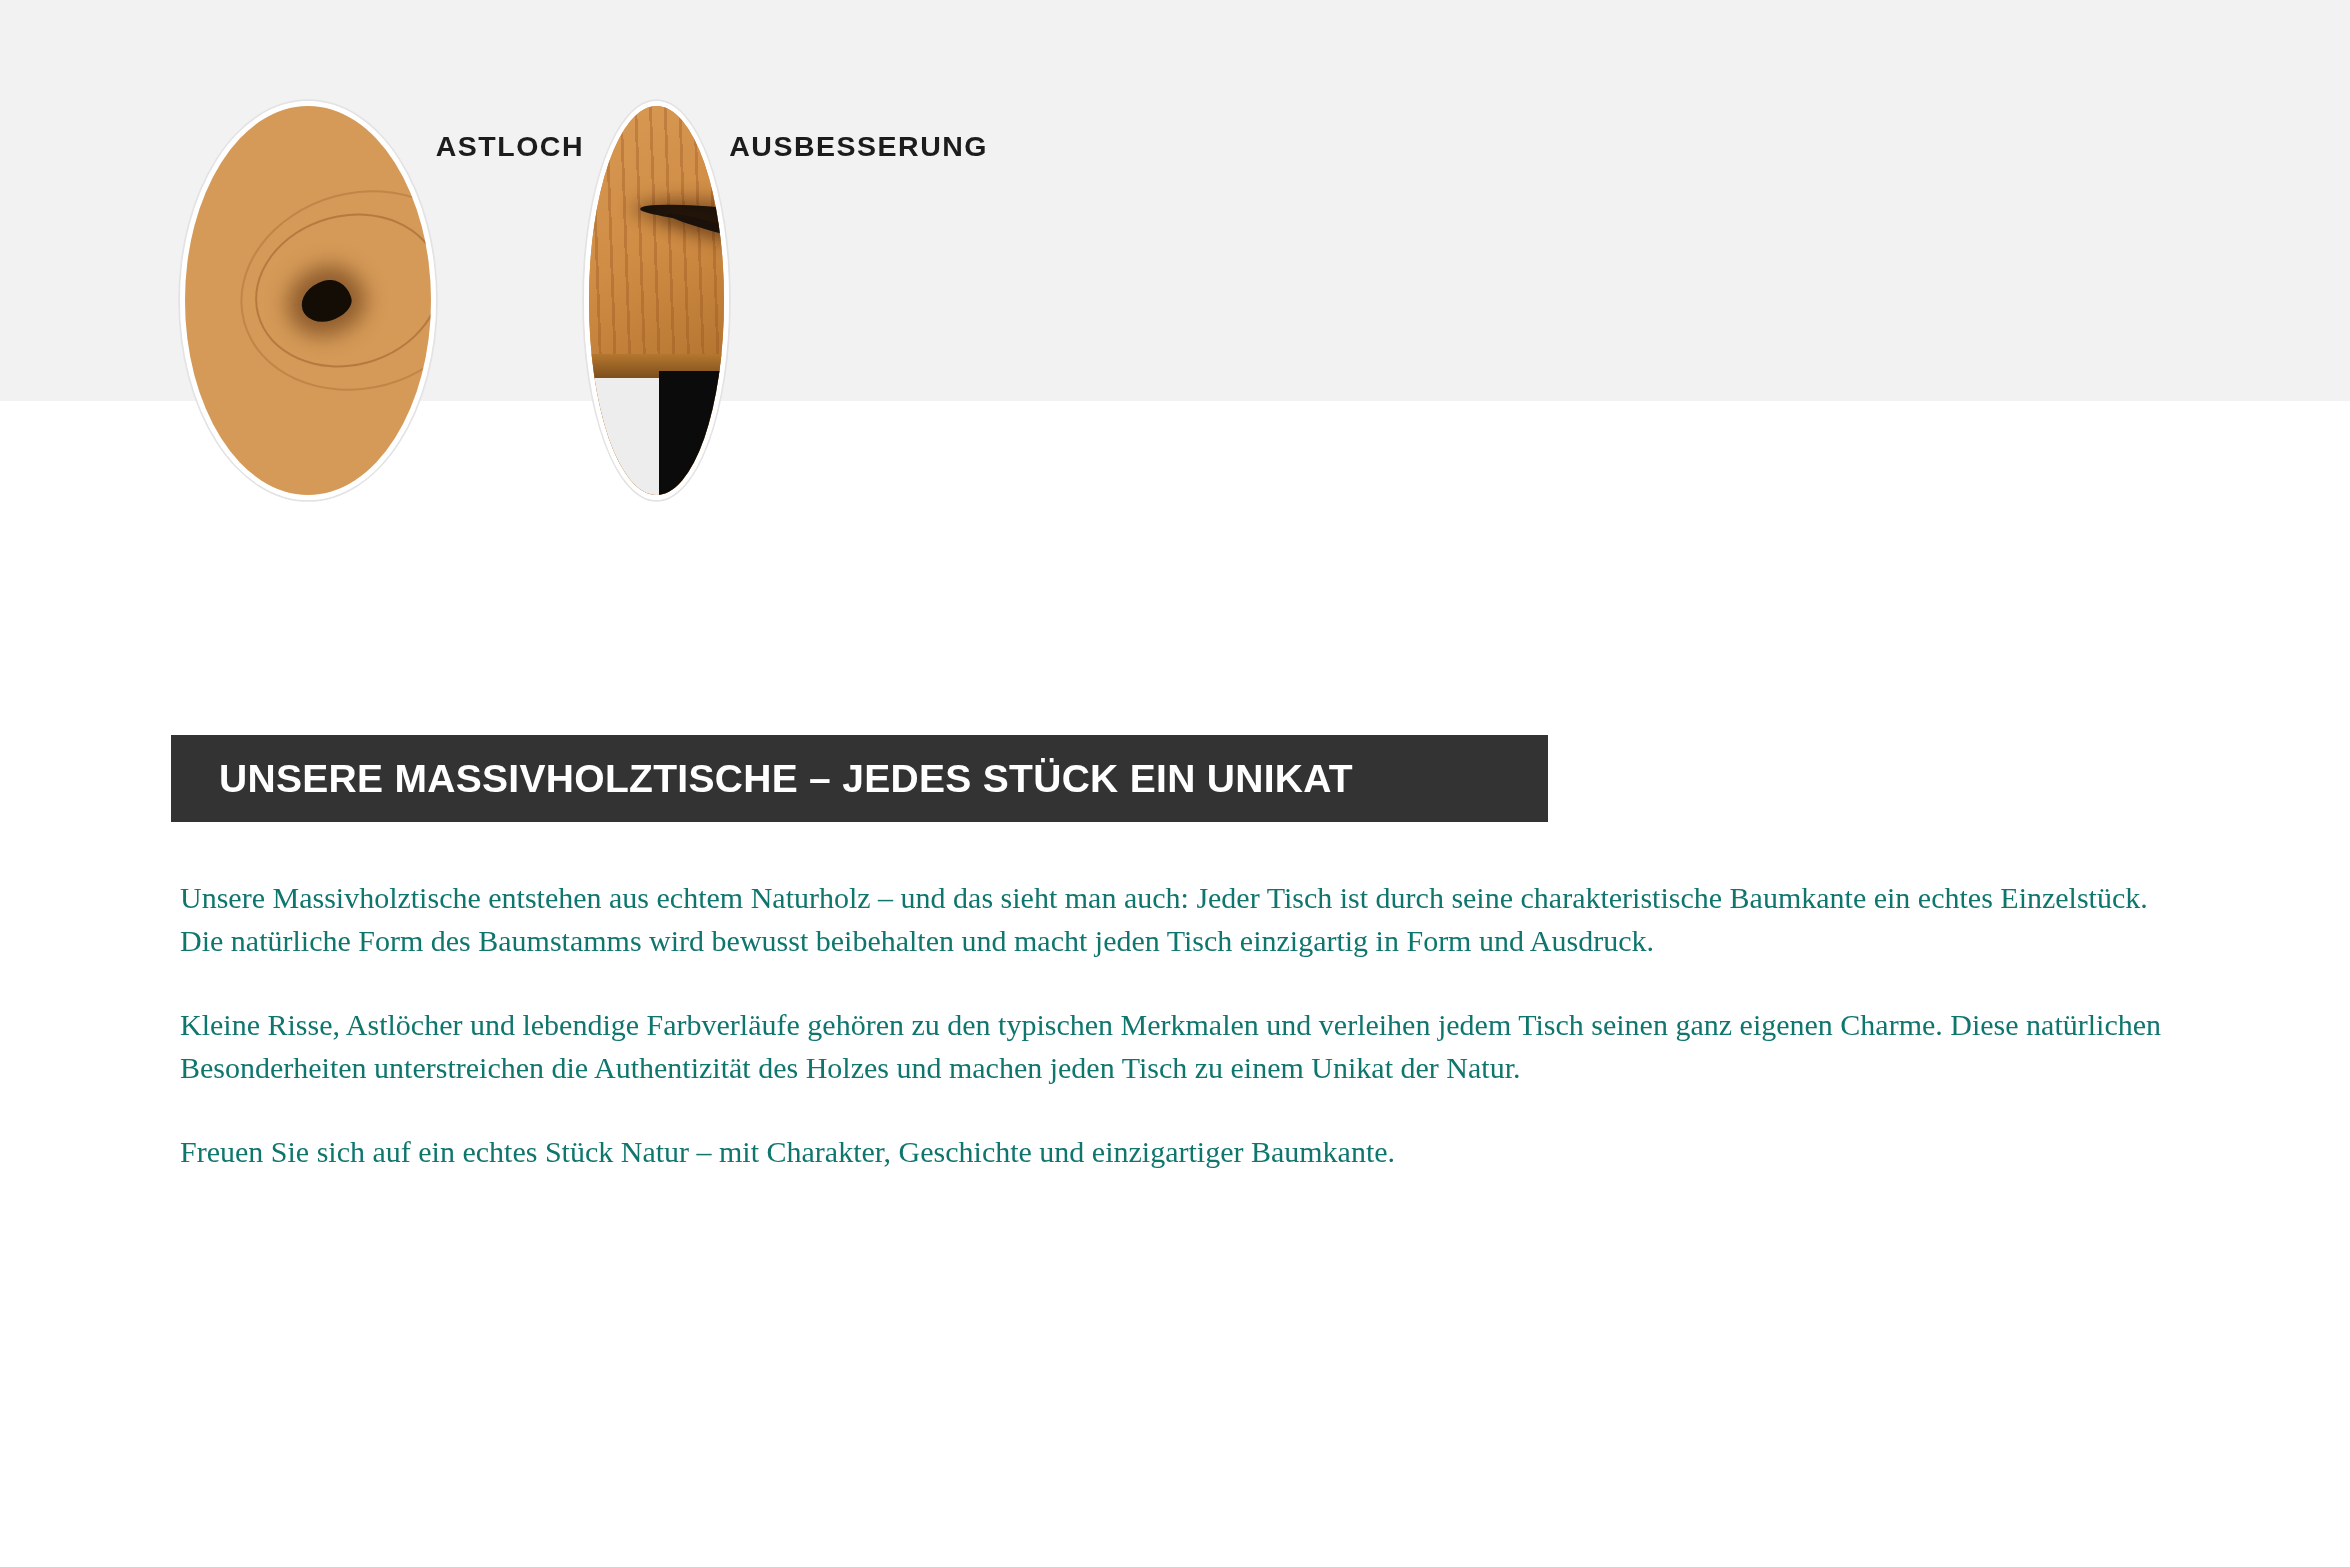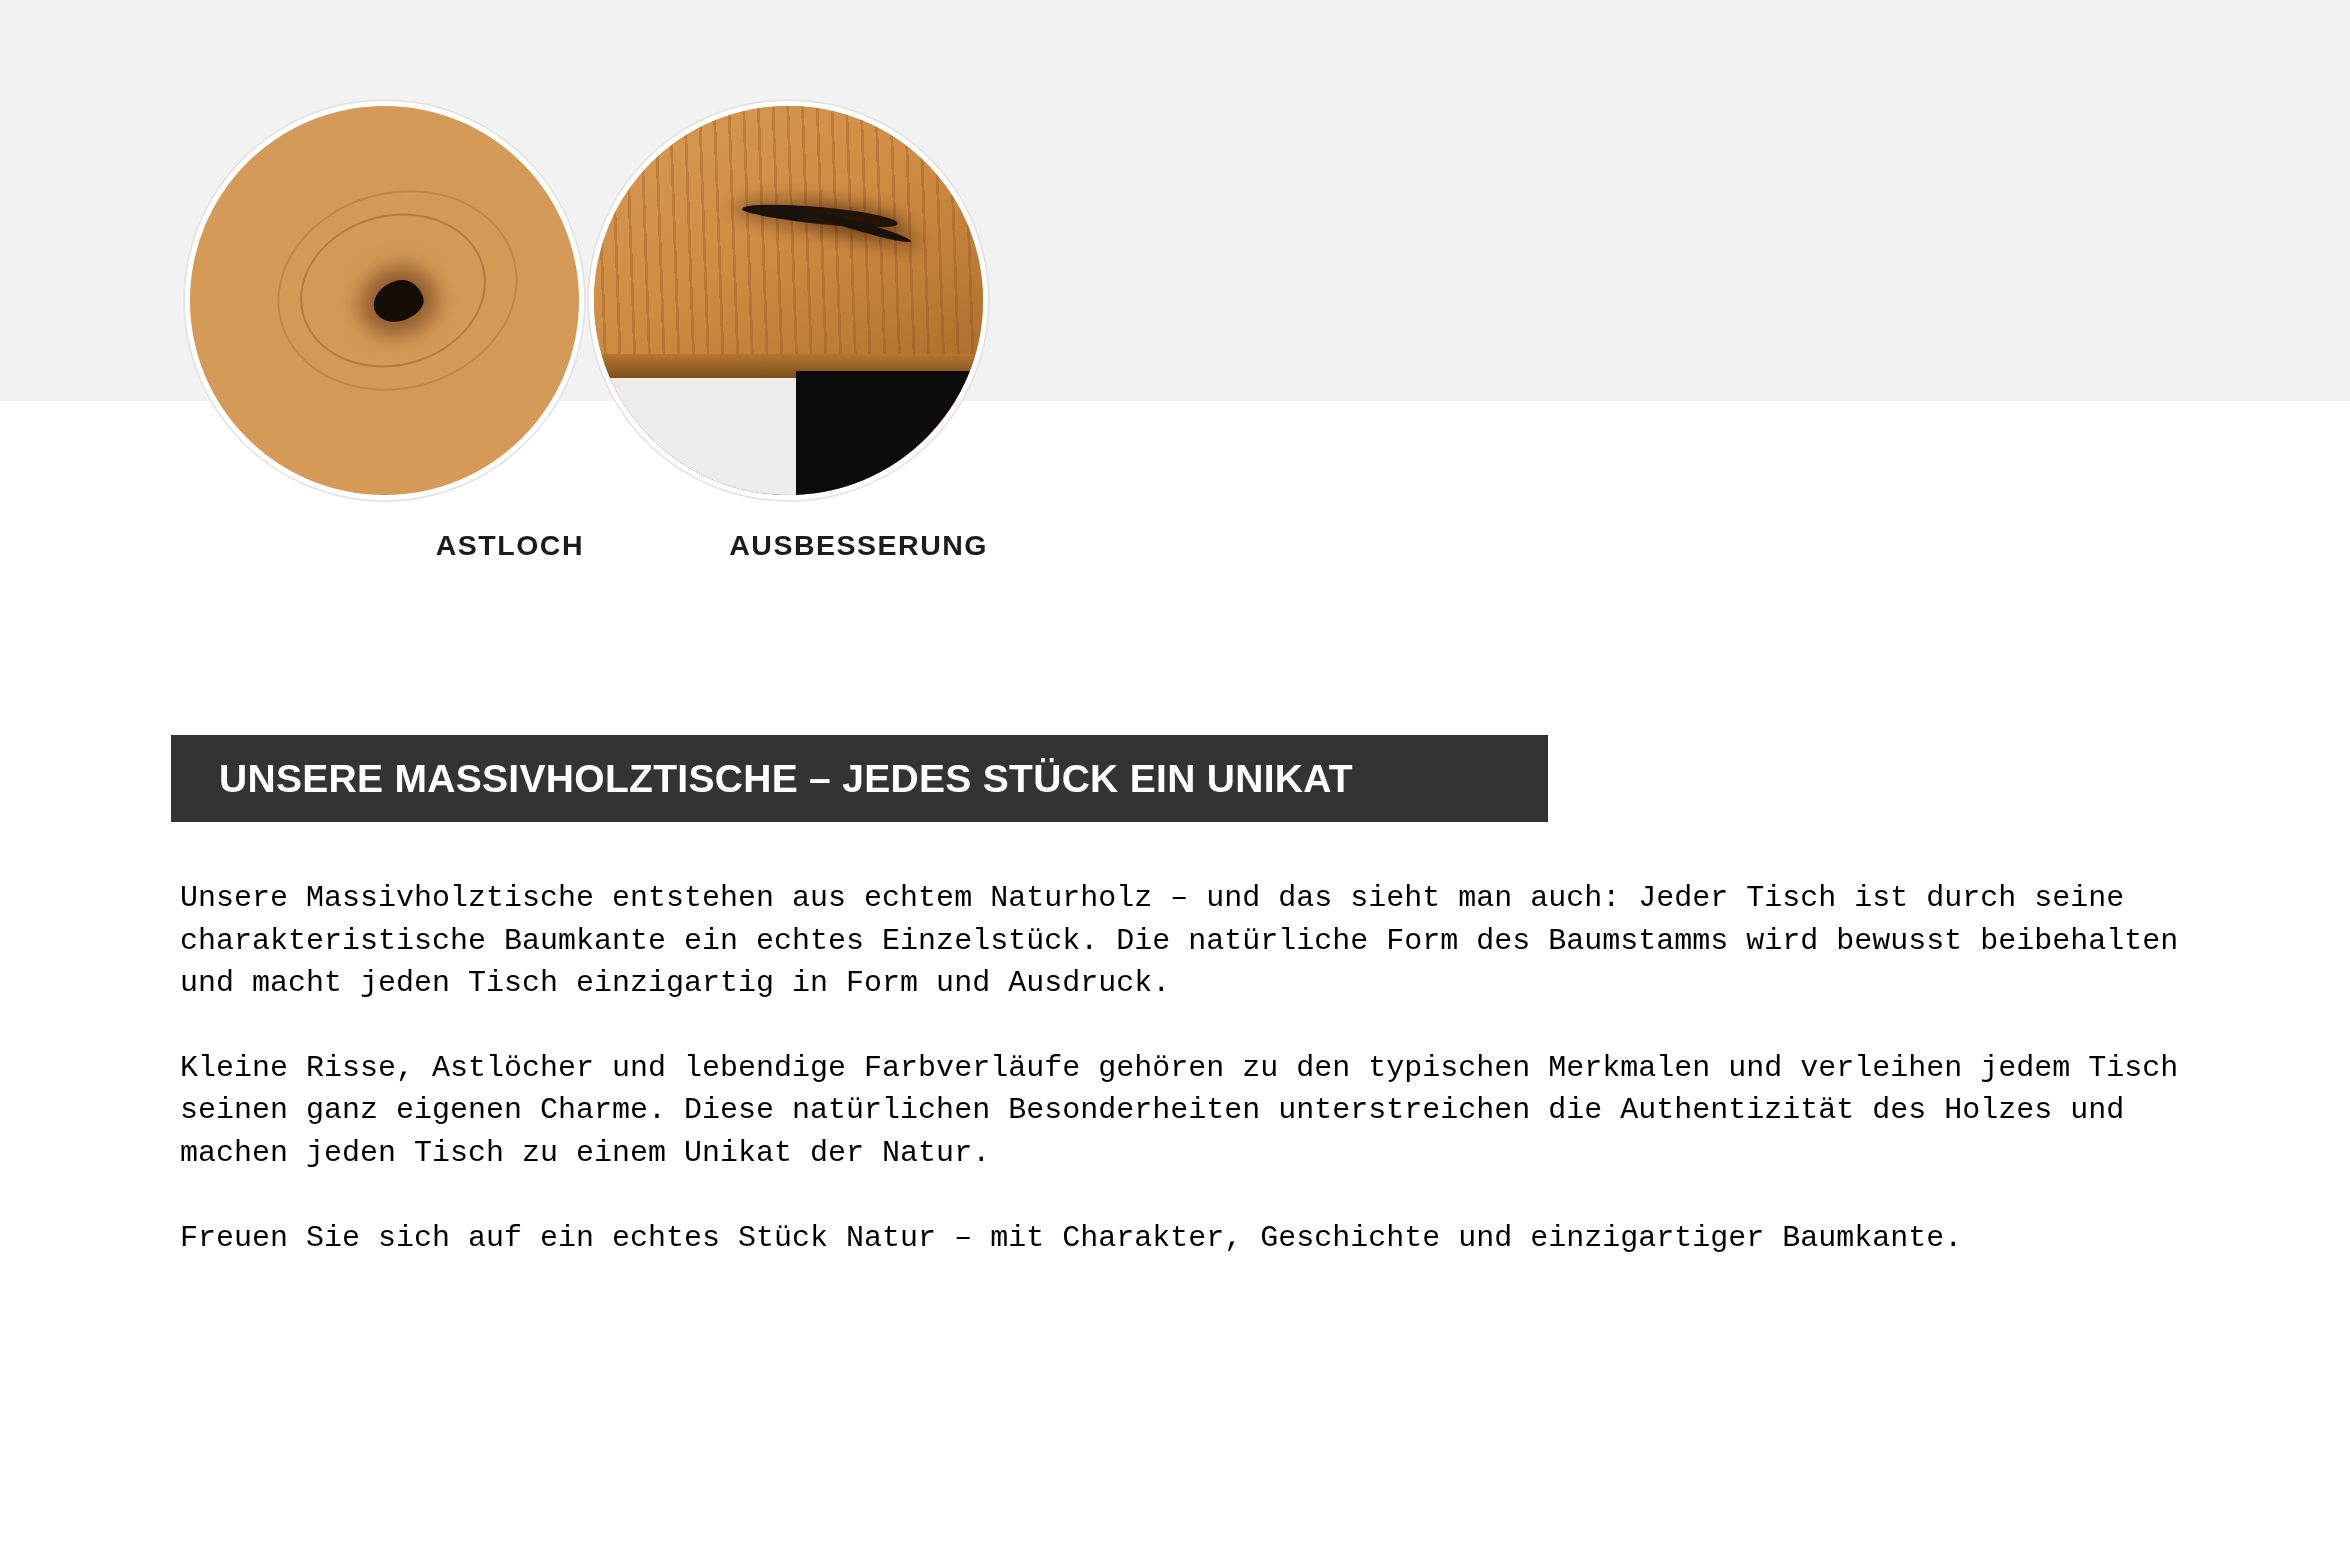--- a/index.html
+++ b/index.html
@@ -31,22 +31,21 @@
     position: absolute;
     top: 101px;
     left: 180px;
     width: 2020px;
     display: flex;
     gap: 0px;
   }
   .feature {
     width: 404px;
     display: flex;
-    flex-direction: column;
-    align-items: flex-end;
+    align-items: flex-start;
   }
   .circle-wrap {
     width: 399px;
     height: 399px;
     position: relative;
   }
   .circle {
     position: absolute;
     inset: 0;
     border-radius: 50%;
@@ -286,22 +285,22 @@
   .body-copy {
     position: absolute;
     top: 877px;
     left: 180px;
     width: 2011px;
   }
   .body-copy p {
     margin: 0 0 42px 0;
     font-size: 30px;
     line-height: 1.42;
-    color: #000000;
-    font-family: Liberation Mono, monospace;
+    color: #0f766e;
+    font-family: Liberation Serif, serif;
   }
   .body-copy p:last-child { margin-bottom: 16px; }
 </style>
 </head>
 <body>
 
 <div class="top-band"></div>
 
 <div class="feature-row">
 

